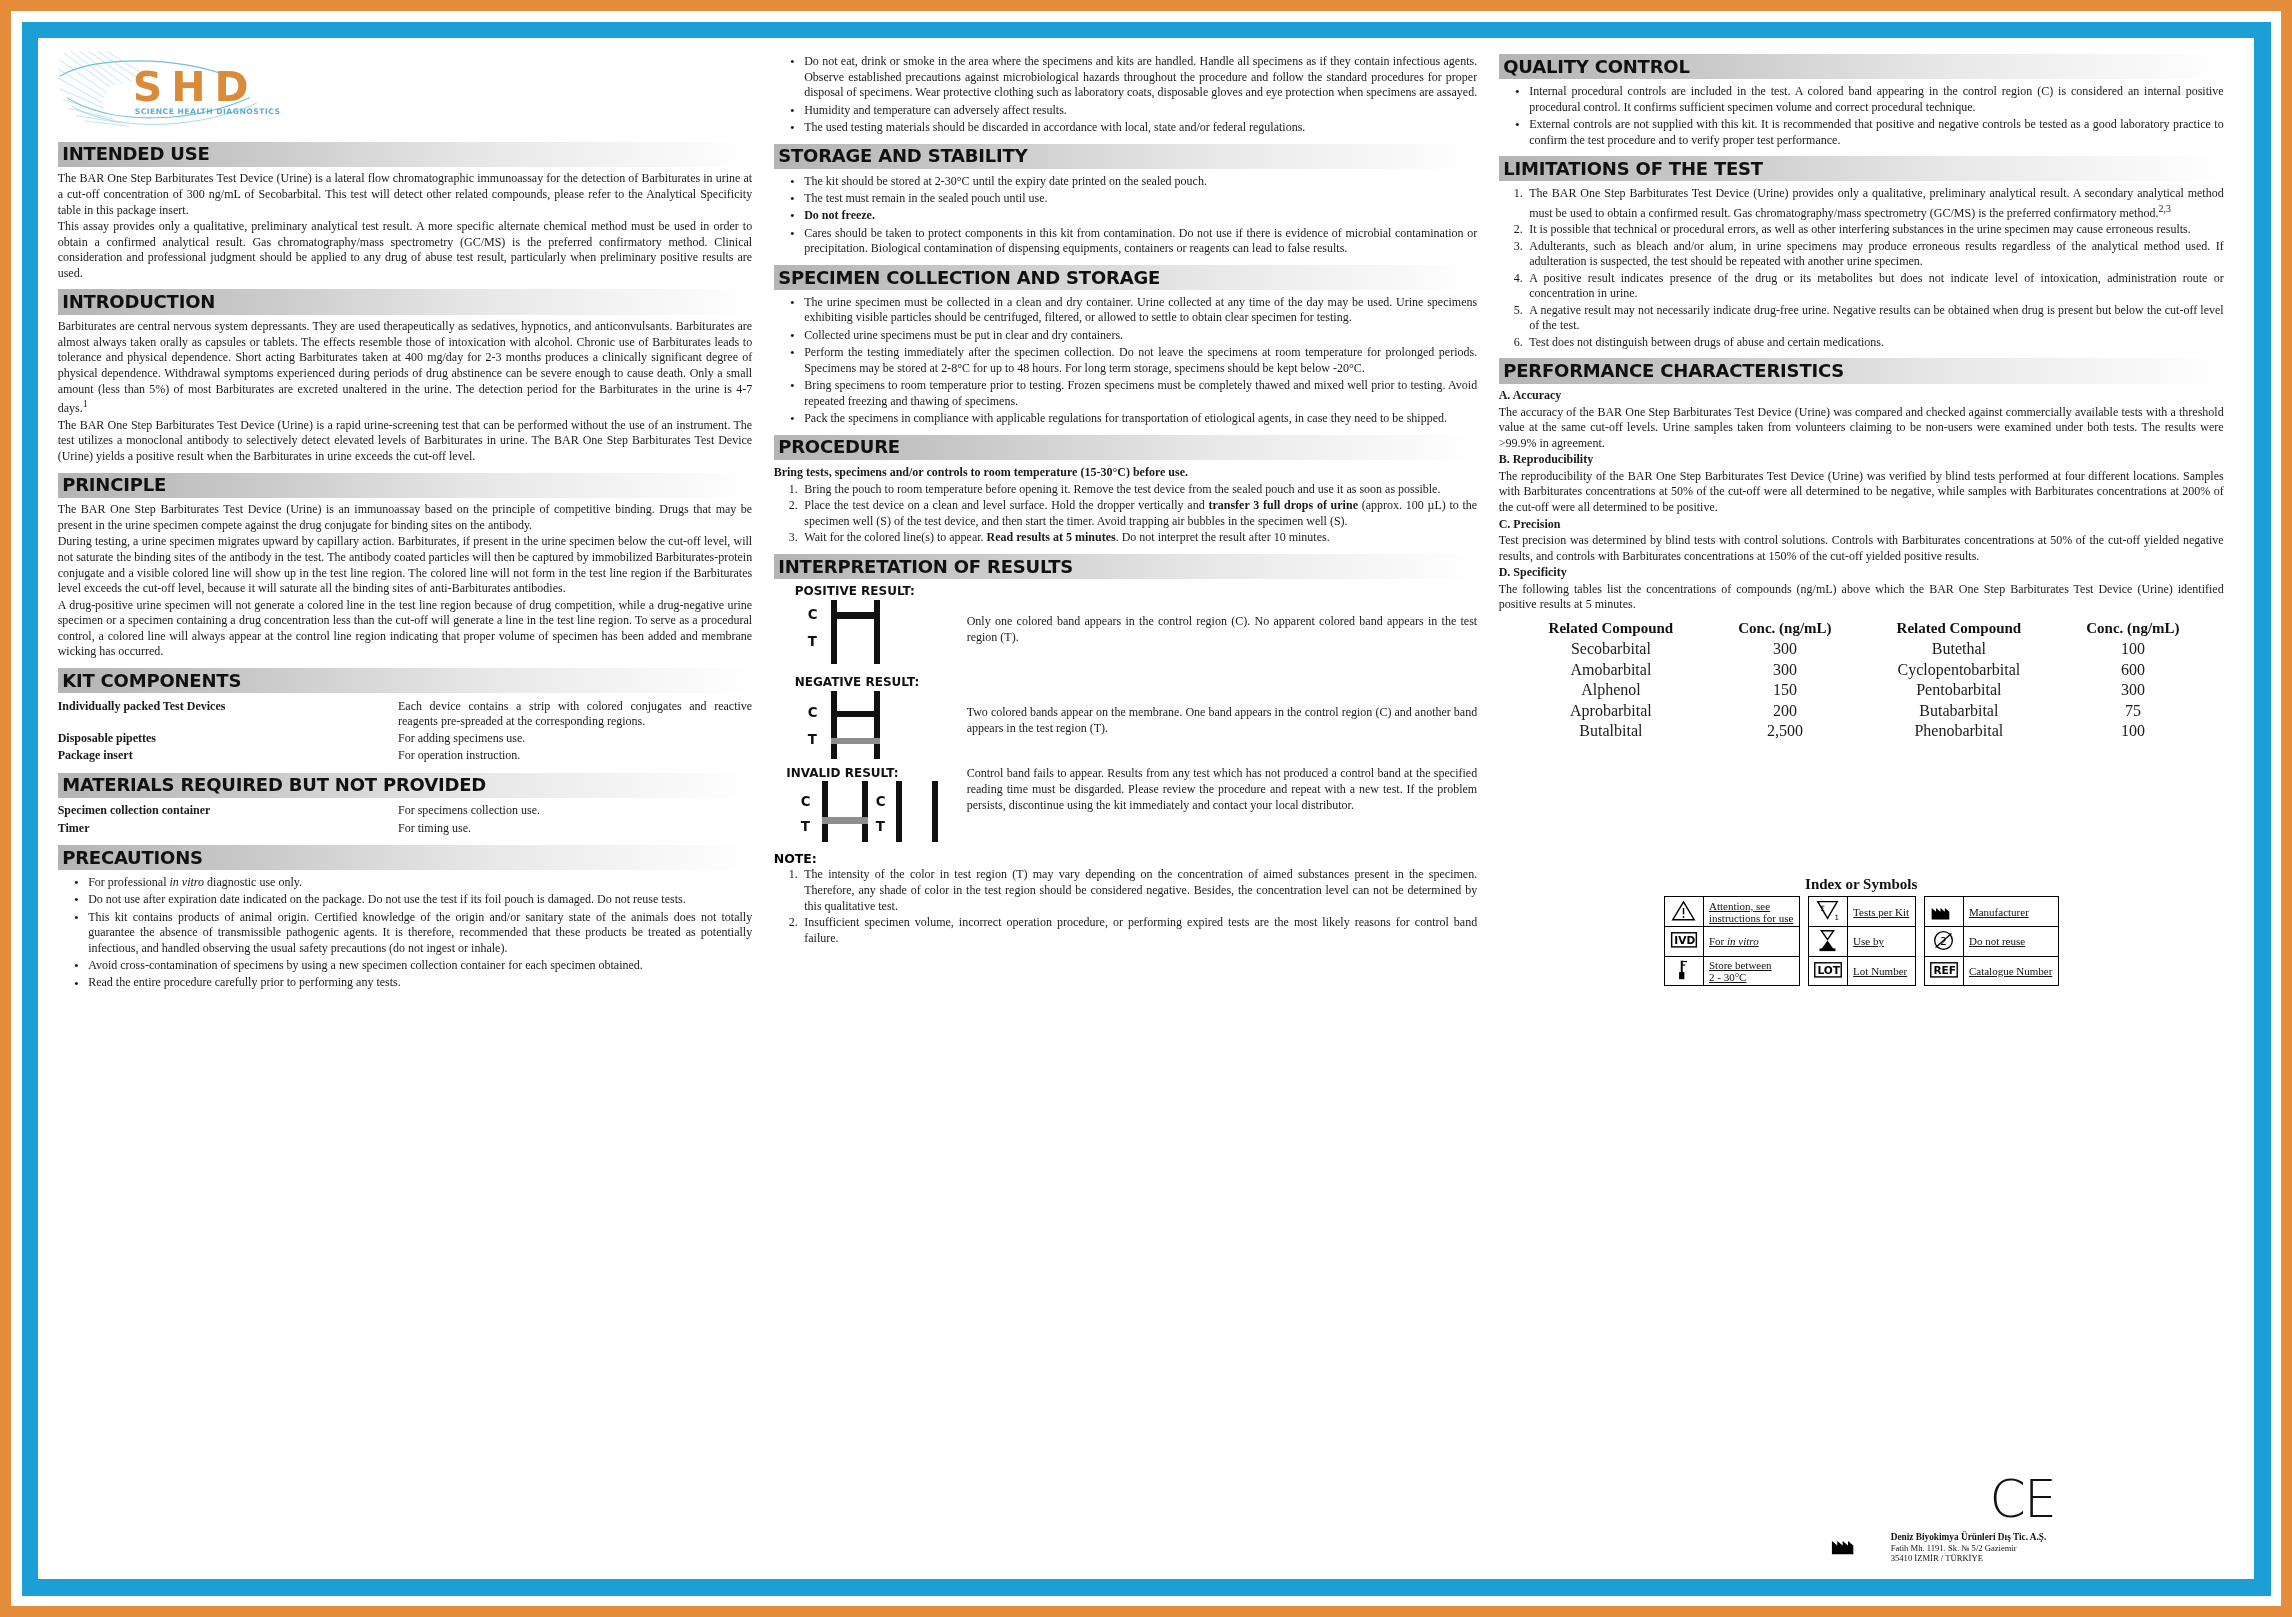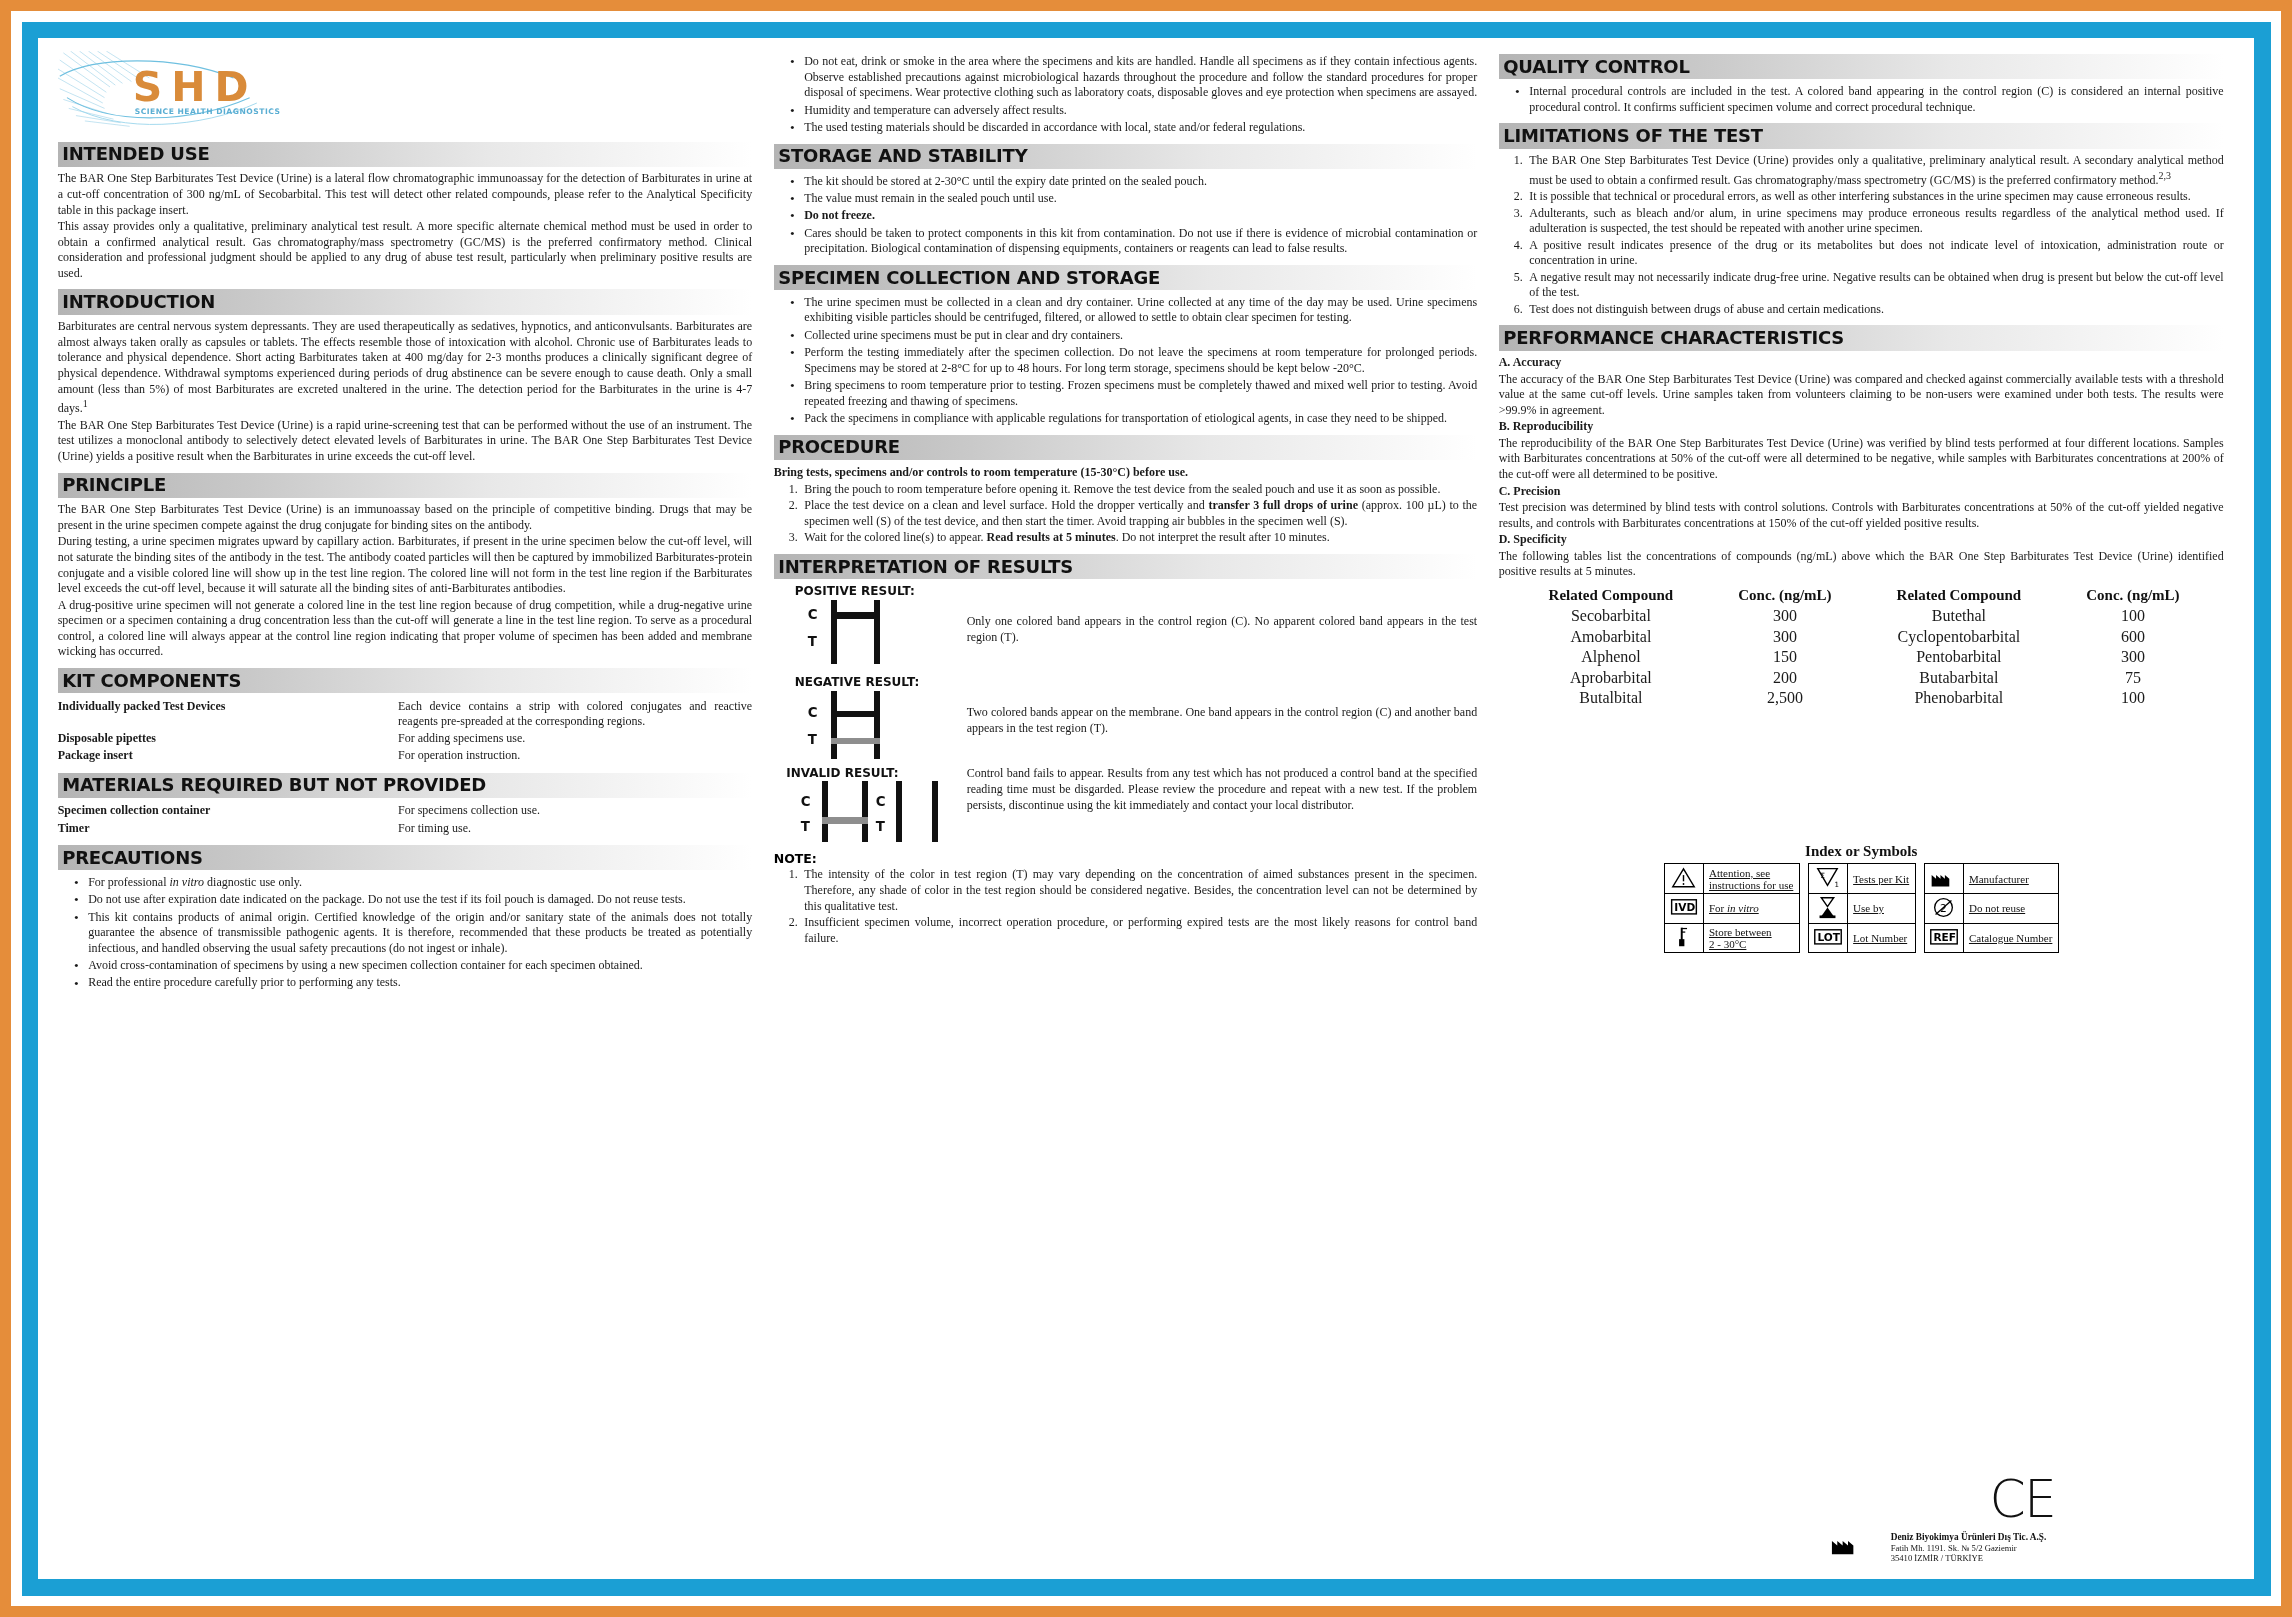--- a/index.html
+++ b/index.html
@@ -210,21 +210,21 @@
   <div class="col col2">
     <ul class="bul" style="margin-top:3.6px;">
       <li>Do not eat, drink or smoke in the area where the specimens and kits are handled. Handle all specimens as if they contain infectious agents. Observe established precautions against microbiological hazards throughout the procedure and follow the standard procedures for proper disposal of specimens. Wear protective clothing such as laboratory coats, disposable gloves and eye protection when specimens are assayed.</li>
       <li>Humidity and temperature can adversely affect results.</li>
       <li>The used testing materials should be discarded in accordance with local, state and/or federal regulations.</li>
     </ul>
 
     <h2 class="sect">STORAGE AND STABILITY</h2>
     <ul class="bul">
       <li>The kit should be stored at 2-30°C until the expiry date printed on the sealed pouch.</li>
-      <li>The value must remain in the sealed pouch until use.</li>
+      <li>The test must remain in the sealed pouch until use.</li>
       <li><b>Do not freeze.</b></li>
       <li>Cares should be taken to protect components in this kit from contamination. Do not use if there is evidence of microbial contamination or precipitation. Biological contamination of dispensing equipments, containers or reagents can lead to false results.</li>
     </ul>
 
     <h2 class="sect">SPECIMEN COLLECTION AND STORAGE</h2>
     <ul class="bul">
       <li>The urine specimen must be collected in a clean and dry container. Urine collected at any time of the day may be used. Urine specimens exhibiting visible particles should be centrifuged, filtered, or allowed to settle to obtain clear specimen for testing.</li>
       <li>Collected urine specimens must be put in clear and dry containers.</li>
       <li>Perform the testing immediately after the specimen collection. Do not leave the specimens at room temperature for prolonged periods. Specimens may be stored at 2-8°C for up to 48 hours.  For long term storage, specimens should be kept below -20°C.</li>
       <li>Bring specimens to room temperature prior to testing. Frozen specimens must be completely thawed and mixed well prior to testing. Avoid repeated freezing and thawing of specimens.</li>
@@ -298,20 +298,21 @@
     <ol class="num">
       <li>The intensity of the color in test region (T) may vary depending on the concentration of aimed substances present in the specimen. Therefore, any shade of color in the test region should be considered negative. Besides, the concentration level can not be determined by this qualitative test.</li>
       <li>Insufficient specimen volume, incorrect operation procedure, or performing expired tests are the most likely reasons for control band failure.</li>
     </ol>
   </div>
 
   <div class="col col3">
     <h2 class="sect" style="margin-top:3.6px;">QUALITY CONTROL</h2>
     <ul class="bul">
       <li>Internal procedural controls are included in the test. A colored band appearing in the control region (C) is considered an internal positive procedural control. It confirms sufficient specimen volume and correct procedural technique.</li>
+      <li>External controls are not supplied with this kit. It is recommended that positive and negative controls be tested as a good laboratory practice to confirm the test procedure and to verify proper test performance.</li>
     </ul>
 
     <h2 class="sect">LIMITATIONS OF THE TEST</h2>
     <ol class="num">
       <li>The BAR One Step Barbiturates Test Device (Urine) provides only a qualitative, preliminary analytical result. A secondary analytical method must be used to obtain a confirmed result. Gas chromatography/mass spectrometry (GC/MS) is the preferred confirmatory method.<sup>2,3</sup></li>
       <li>It is possible that technical or procedural errors, as well as other interfering substances in the urine specimen may cause erroneous results.</li>
       <li>Adulterants, such as bleach and/or alum, in urine specimens may produce erroneous results regardless of the analytical method used. If adulteration is suspected, the test should be repeated with another urine specimen.</li>
       <li>A positive result indicates presence of the drug or its metabolites but does not indicate level of intoxication, administration route or concentration in urine.</li>
       <li>A negative result may not necessarily indicate drug-free urine. Negative results can be obtained when drug is present but below the cut-off level of the test.</li>
       <li>Test does not distinguish between drugs of abuse and certain medications.</li>

